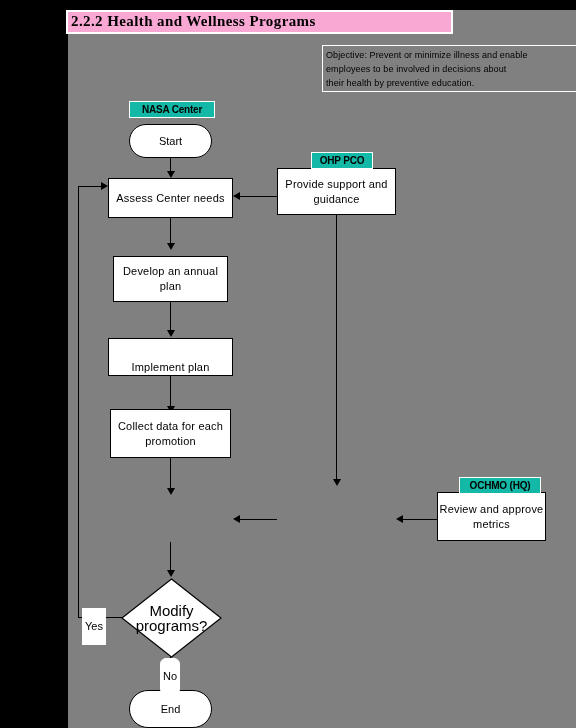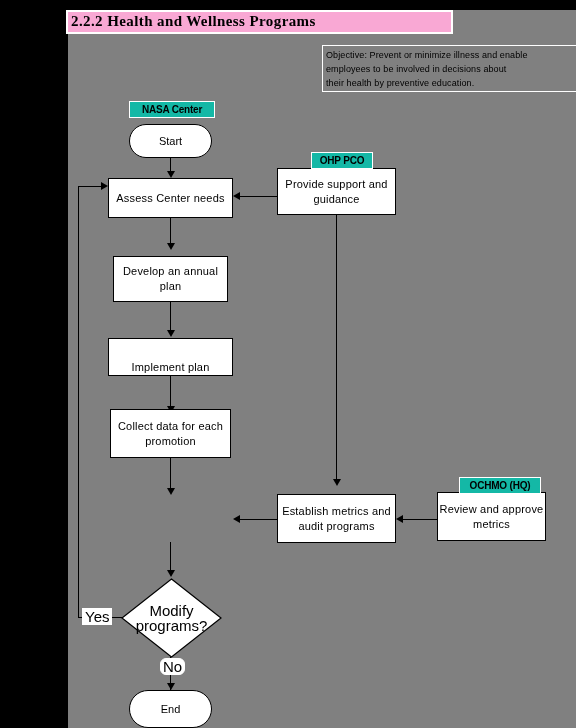--- a/index.html
+++ b/index.html
@@ -131,23 +131,23 @@
     font-size: 15px;
     line-height: 15px;
     color: #000000;
   }
   
   .edge-label {
     position: absolute;
     background: #ffffff;
     border: 1px solid #ffffff;
     box-sizing: border-box;
-    font-size: 15px;
-    color: #000000;
-    padding: 1px 2px;
+    font-size: 11px;
+    color: #000000;
+    padding: 11px 2px;
     line-height: 13px;
     z-index: 6;
   }
   
   .ln {
     position: absolute;
     background: #000000;
   }
   .ln.v { width: 1px; }
   .ln.h { height: 1px; }
@@ -257,23 +257,20 @@
 
   <div class="node" style="left:110px; top:409px; width:121px; height:49px;">
     <span>Collect data for each promotion</span>
   </div>
 
 
   <div class="node" style="left:277px; top:168px; width:119px; height:47px;">
     <span>Provide support and guidance</span>
   </div>
 
-  <div class="node" style="left:277px; top:494px; width:119px; height:49px;">
-    <span>Establish metrics and audit programs</span>
-  </div>
 
   <div class="node" style="left:437px; top:492px; width:109px; height:49px;">
     <span>Review and approve metrics</span>
   </div>
 
   <div id="decision">
     <svg width="101" height="80" viewBox="0 0 101 80">
       <polygon points="50.5,1 100,40 50.5,79 1,40" fill="#ffffff" stroke="#000000" stroke-width="1.2"></polygon>
     </svg>
     <div class="dtext">Modify programs?</div>

